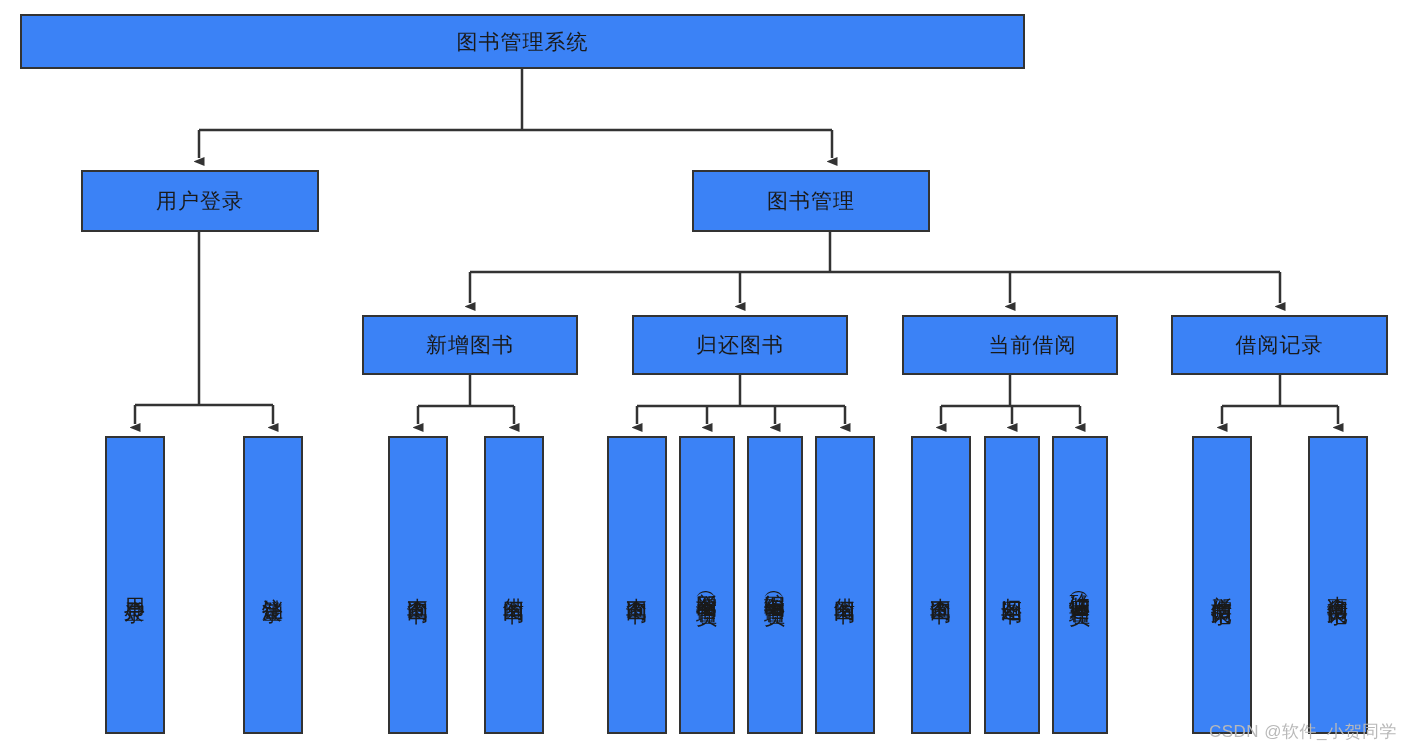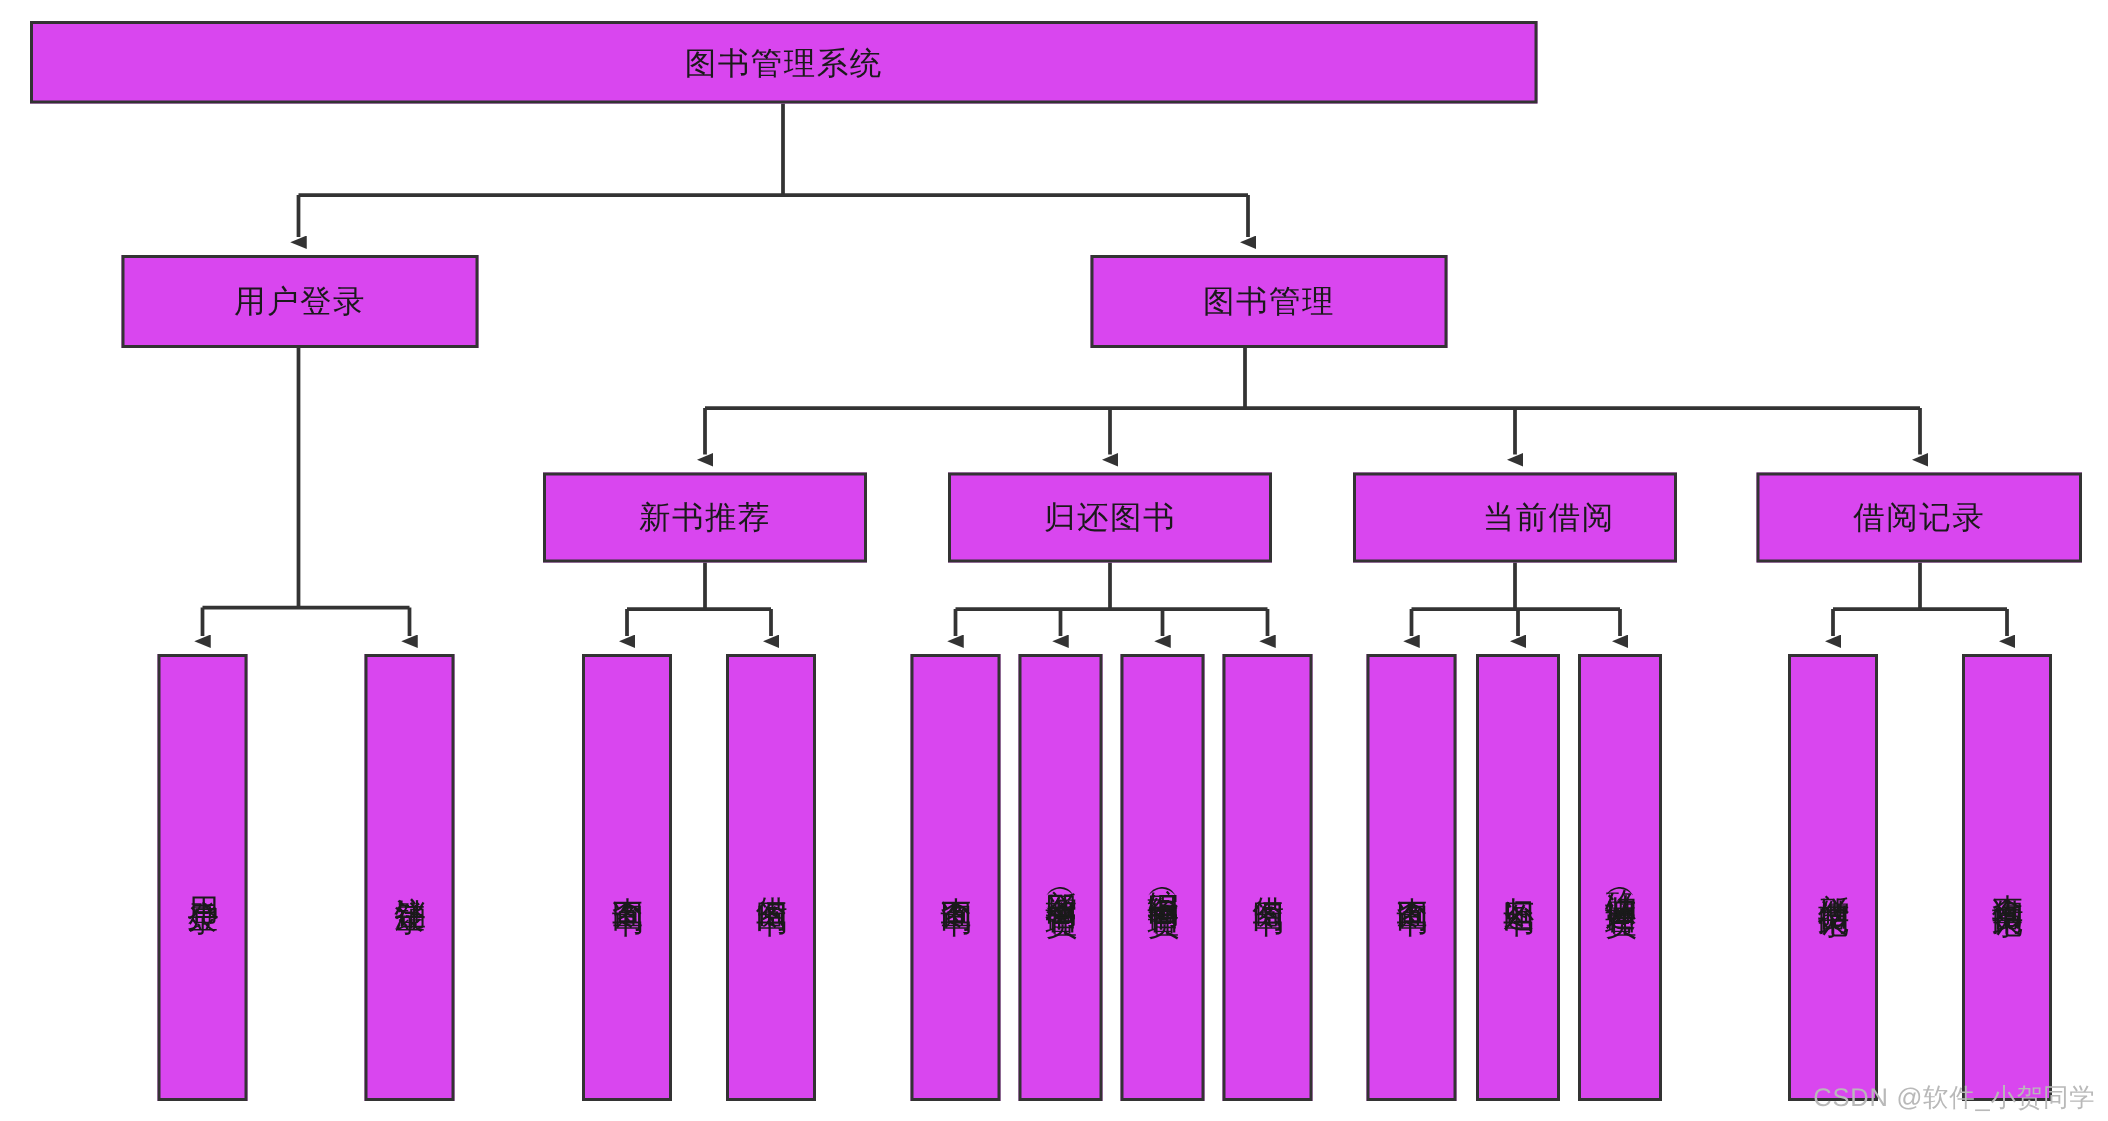--- a/index.html
+++ b/index.html
@@ -24,21 +24,21 @@
     position: absolute;
     left: 0; top: 0;
     width: 1405px;
     height: 747px;
     pointer-events: none;
   }
   .node {
     position: absolute;
     box-sizing: border-box;
     border: 2px solid #333333;
-    background: #d946ef;
+    background: #3b82f6;
     display: flex;
     align-items: center;
     justify-content: center;
     color: #1a1a1a;
   }
   .node.horiz {
     font-size: 21px;
     letter-spacing: 1px;
   }
   .node.vert {
@@ -128,26 +128,26 @@
     </g>
   </svg>
 
   <div class="node horiz" style="left:20px; top:14px; width:1005px; height:55px;">
     <span class="label">图书管理系统</span>
   </div>
 
   <div class="node horiz" style="left:81px; top:170px; width:238px; height:62px;">
     <span class="label">用户登录</span>
   </div>
-  <div class="node horiz" style="left:727px; top:170px; width:238px; height:62px;">
+  <div class="node horiz" style="left:692px; top:170px; width:238px; height:62px;">
     <span class="label">图书管理</span>
   </div>
 
   <div class="node horiz" style="left:362px; top:315px; width:216px; height:60px;">
-    <span class="label">新书推荐</span>
+    <span class="label">新增图书</span>
   </div>
   <div class="node horiz" style="left:632px; top:315px; width:216px; height:60px;">
     <span class="label">归还图书</span>
   </div>
   <div class="node horiz" style="left:902px; top:315px; width:216px; height:60px;padding-left:45px;">
     <span class="label">当前借阅</span>
   </div>
   <div class="node horiz" style="left:1171px; top:315px; width:217px; height:60px;font-family:Liberation Serif, serif;">
     <span class="label">借阅记录</span>
   </div>

